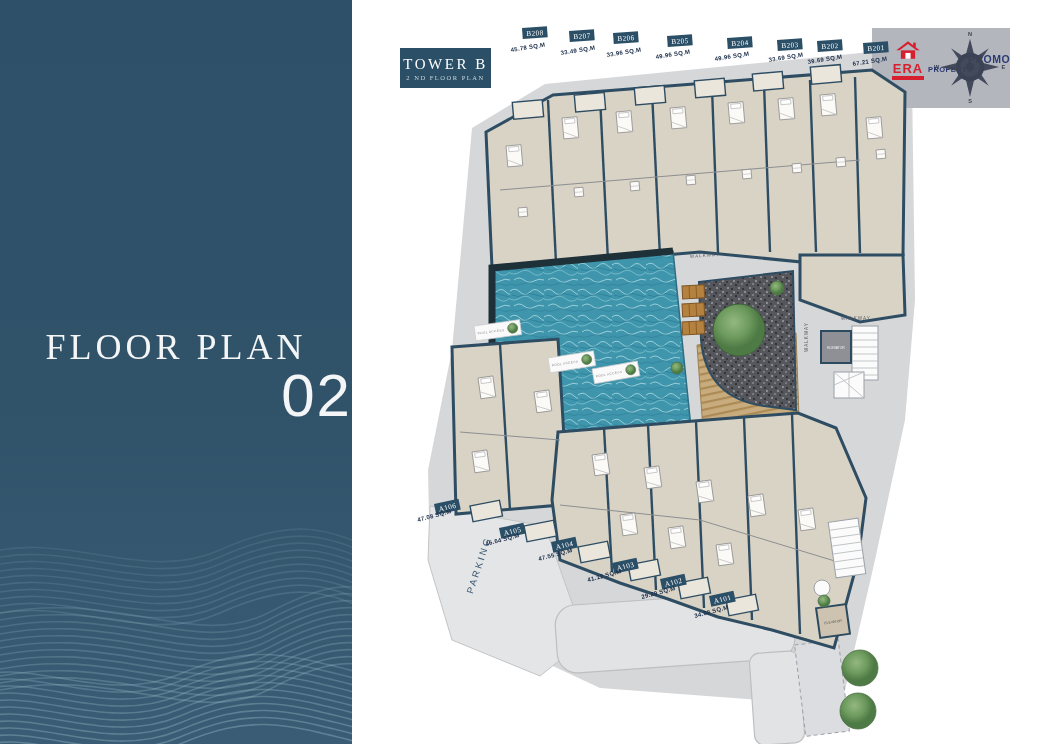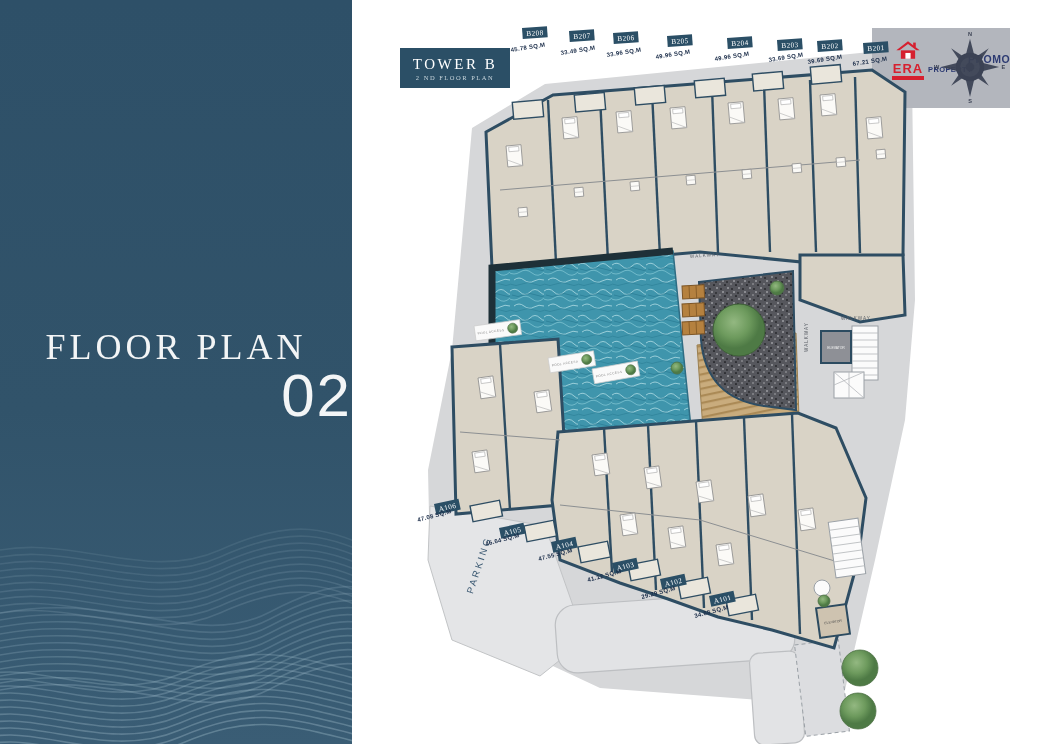--- a/index.html
+++ b/index.html
@@ -8,21 +8,21 @@
   
   .sidebar{position:absolute;left:0;top:0;width:364px;height:744px;
            background:linear-gradient(180deg,#2e5068 0%,#31536a 55%,#3a5d75 100%);padding-left:40px;}
   .sidebar svg{position:absolute;left:0;top:0;width:352px;height:744px;}
   .side-title{position:absolute;top:326px;left:0;width:352px;text-align:center;color:#f3f5f6;}
   .side-title .t1{font-family:"Liberation Serif",serif;font-size:36px;letter-spacing:4px;}
   .side-title .t2{font-family:Liberation Sans, sans-serif;font-size:60px;line-height:56px;letter-spacing:2px;text-align:right;}
   
   .content{position:absolute;left:352px;top:0;width:709px;height:744px;background:#fff;}
   #plan-svg{position:absolute;left:0;top:0;}
-  .box{position:absolute;width:110px;height:40px;background:#2b4f66;color:#fff;text-align:center;
+  .box{position:absolute;width:91px;height:40px;background:#2b4f66;color:#fff;text-align:center;
        display:flex;flex-direction:column;justify-content:center;gap:1px;}
   .box .bt{font-family:"Liberation Serif",serif;font-size:15px;letter-spacing:2.5px;}
   .box .bs{font-family:"Liberation Serif",serif;font-size:6.5px;letter-spacing:1.5px;color:#c9d6dd;}
   .towerb{left:48px;top:48px;}
   .towera{left:48px;top:622px;}
   
   .logo-box{position:absolute;left:520px;top:28px;width:138px;height:80px;background:transparent;}
   .era-wrap{position:absolute;left:20px;top:12px;display:flex;gap:4px;align-items:flex-start;}
   .era-col{display:flex;flex-direction:column;align-items:center;}
   .era-txt{color:#d6202f;font-weight:bold;font-size:13px;letter-spacing:1px;line-height:13px;}

